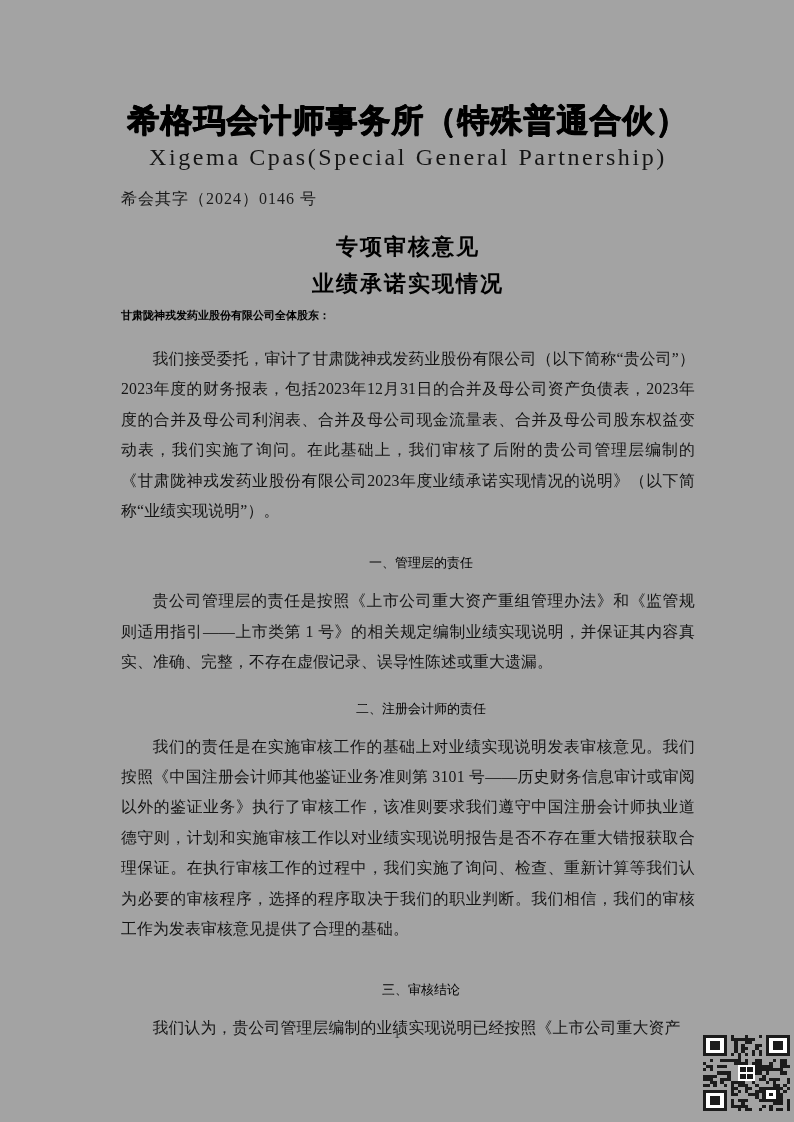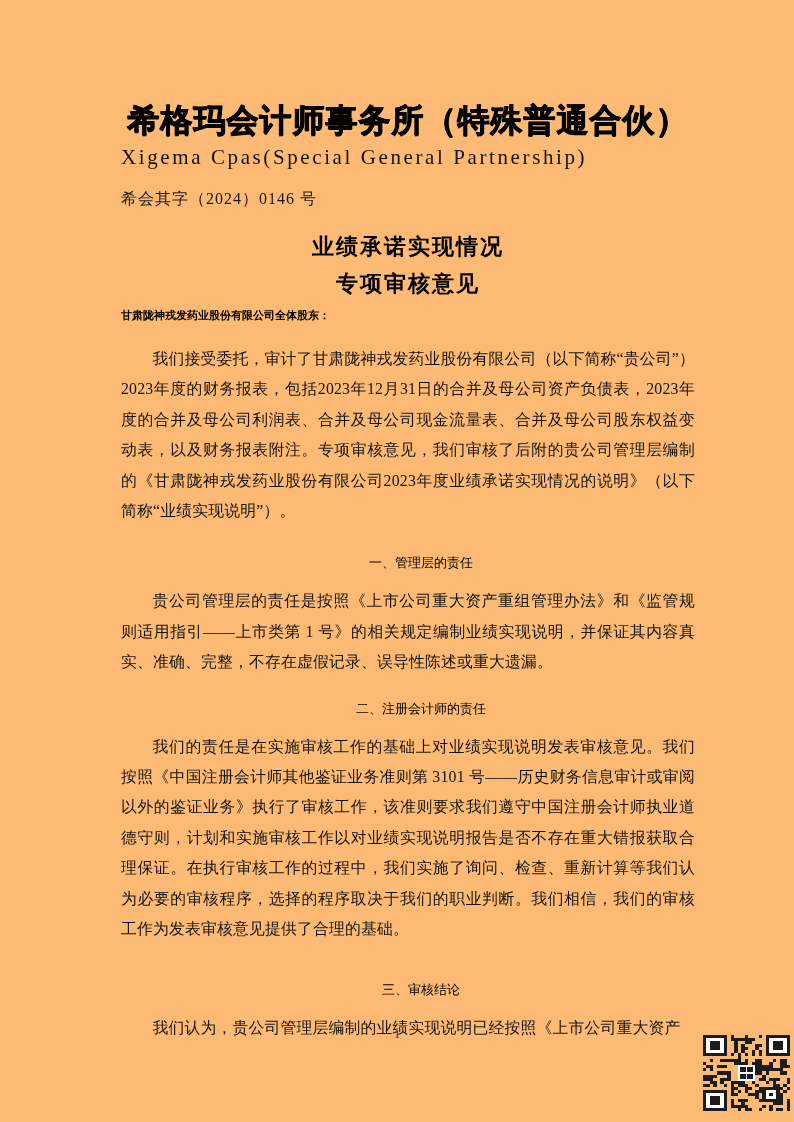--- a/index.html
+++ b/index.html
@@ -1,38 +1,39 @@
 <!DOCTYPE html>
 <html lang="zh"><head>
 <meta charset="utf-8">
 <style>
   html,body{margin:0;padding:0;background:#ffffff;}
   .page{
     position:relative;
     width:794px;height:1122px;
     margin:0 auto;
-    background:#fdba74;
+    background:#a3a3a3;
     color:#111;
     font-family:"Liberation Serif","DejaVu Serif",serif;
     overflow:hidden;
     box-sizing:border-box;
     padding:98px 99px 0 121px;
   }
   .brand-cn{
     text-align:center;
     font-size:32px;
     font-weight:bold;
     line-height:44px;
     letter-spacing:1px;
     color:#000;
     text-shadow:0.6px 0 #000, -0.4px 0 #000, 0 0.5px #000;
     white-space:nowrap;
   }
   .brand-en{
-    font-size:21px;
+    text-align:center;
+    font-size:24px;
     line-height:30px;
     letter-spacing:2.6px;
     color:#141414;
     white-space:nowrap;
   }
   .doc-no{
     font-size:16px;
     line-height:22px;
     margin-top:16px;
     letter-spacing:1px;
@@ -93,27 +94,27 @@
 
 <div class="page">
 
   <div class="brand-cn">希格玛会计师事务所（特殊普通合伙）</div>
 
   <div class="brand-en">Xigema Cpas(Special General Partnership)</div>
 
   <div class="doc-no">希会其字（2024）0146 号</div>
 
   <div class="main-title">
+    <div>专项审核意见</div>
     <div>业绩承诺实现情况</div>
-    <div>专项审核意见</div>
   </div>
 
   <div class="addressee">甘肃陇神戎发药业股份有限公司全体股东：</div>
 
-  <p class="body-par">我们接受委托，审计了甘肃陇神戎发药业股份有限公司（以下简称“贵公司”）2023年度的财务报表，包括2023年12月31日的合并及母公司资产负债表，2023年度的合并及母公司利润表、合并及母公司现金流量表、合并及母公司股东权益变动表，以及财务报表附注。专项审核意见，我们审核了后附的贵公司管理层编制的《甘肃陇神戎发药业股份有限公司2023年度业绩承诺实现情况的说明》（以下简称“业绩实现说明”）。</p>
+  <p class="body-par">我们接受委托，审计了甘肃陇神戎发药业股份有限公司（以下简称“贵公司”）2023年度的财务报表，包括2023年12月31日的合并及母公司资产负债表，2023年度的合并及母公司利润表、合并及母公司现金流量表、合并及母公司股东权益变动表，我们实施了询问。在此基础上，我们审核了后附的贵公司管理层编制的《甘肃陇神戎发药业股份有限公司2023年度业绩承诺实现情况的说明》（以下简称“业绩实现说明”）。</p>
 
   <h2 class="sec-heading">一、管理层的责任</h2>
   <p class="body-par tight">贵公司管理层的责任是按照《上市公司重大资产重组管理办法》和《监管规则适用指引——上市类第 1 号》的相关规定编制业绩实现说明，并保证其内容真实、准确、完整，不存在虚假记录、误导性陈述或重大遗漏。</p>
 
   <h2 class="sec-heading h2b">二、注册会计师的责任</h2>
   <p class="body-par tight">我们的责任是在实施审核工作的基础上对业绩实现说明发表审核意见。我们按照《中国注册会计师其他鉴证业务准则第 3101 号——历史财务信息审计或审阅以外的鉴证业务》执行了审核工作，该准则要求我们遵守中国注册会计师执业道德守则，计划和实施审核工作以对业绩实现说明报告是否不存在重大错报获取合理保证。在执行审核工作的过程中，我们实施了询问、检查、重新计算等我们认为必要的审核程序，选择的程序取决于我们的职业判断。我们相信，我们的审核工作为发表审核意见提供了合理的基础。</p>
 
   <h2 class="sec-heading h3b">三、审核结论</h2>
   <p class="body-par tight">我们认为，贵公司管理层编制的业绩实现说明已经按照《上市公司重大资产</p>
 

